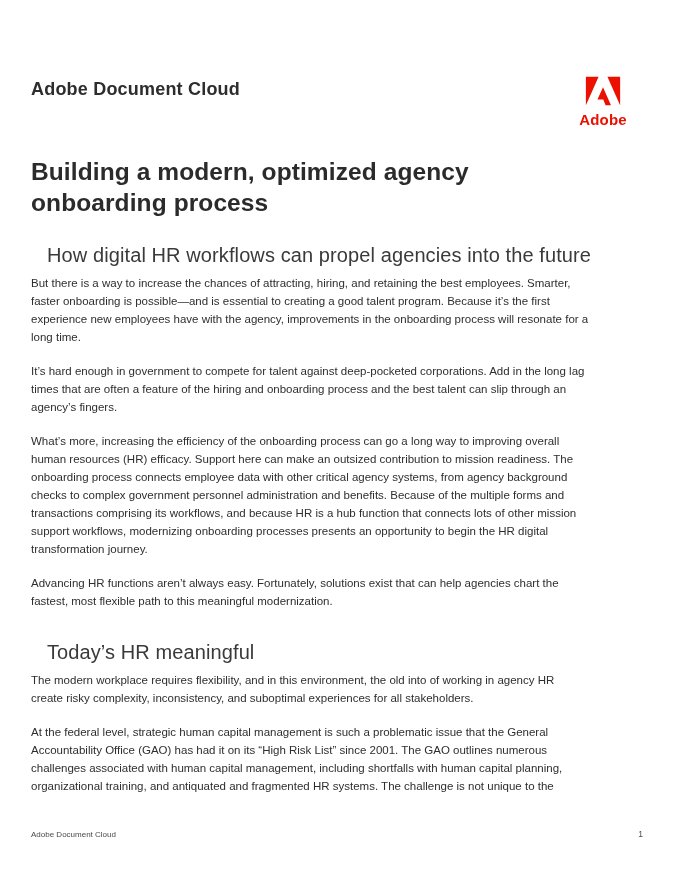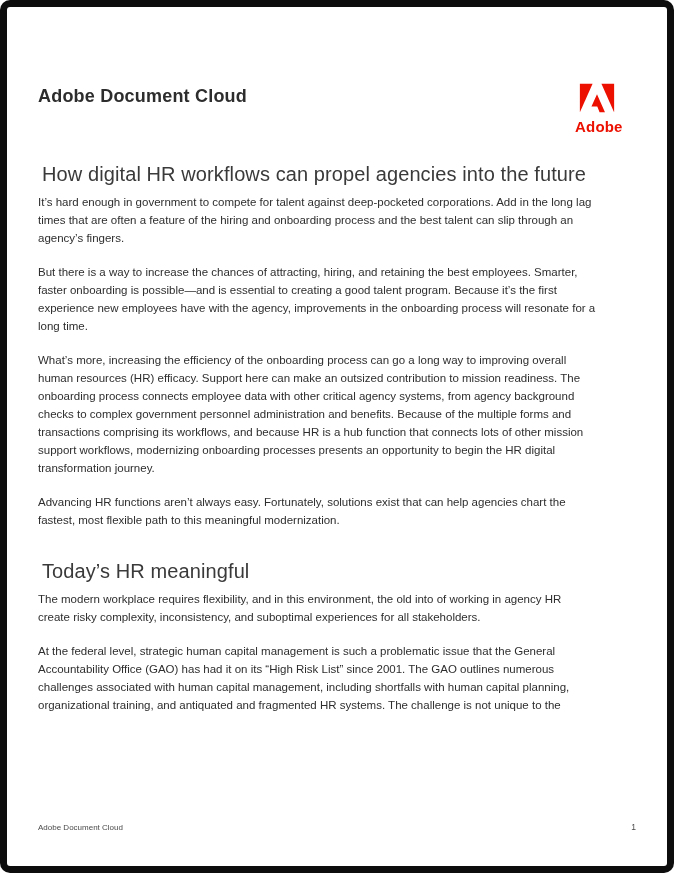--- a/index.html
+++ b/index.html
@@ -1,48 +1,48 @@
 <!DOCTYPE html>
 <html><head>
 <meta charset="utf-8">
 <style>
   html,body{margin:0;padding:0;background:#ffffff;}
   .frame{
     width:674px;height:873px;box-sizing:border-box;
-    background:#0d0d0d;border-radius:10px;padding:7px;
+    background:#0d0d0d;border-radius:10px;
     font-family:"Liberation Sans","DejaVu Sans",sans-serif;
   }
   .page{
     position:relative;background:#ffffff;border-radius:3px;
     width:100%;height:100%;box-sizing:border-box;
     padding:72px 31px 0 31px;overflow:hidden;
     color:#2e2e2e;
   }
   .topbar{
     display:flex;justify-content:space-between;align-items:flex-start;
     margin-bottom:28px;
   }
   .brand-title{
     font-size:18px;font-weight:bold;color:#2d2d2d;letter-spacing:.2px;
     padding-top:7px;
   }
-  .logo{display:flex;flex-direction:column;width:58px;margin-right:3px;}
+  .logo{display:flex;flex-direction:column;align-items:center;width:58px;margin-right:11px;}
   .logo svg{width:44px;height:38px;display:block;}
   .logo-word{font-size:15px;font-weight:bold;color:#EB1000;margin-top:1px;letter-spacing:.2px;}
   .kicker{
     font-size:10px;font-weight:bold;letter-spacing:3px;color:#2e2e2e;
     margin-bottom:10px;
   }
   h1.doc-title{
     font-size:24.5px;line-height:31px;font-weight:bold;color:#2b2b2b;
     margin:0 0 26px 0;max-width:520px;letter-spacing:.1px;
   }
   h2.doc-subtitle, h2.section-heading{
     font-size:20px;font-weight:400;color:#3a3a3a;
-    margin:0 0 7px 4px;letter-spacing:.1px;
+    margin:0 0 7px 16px;letter-spacing:.1px;
   }
   h2.section-heading{margin-top:31px;}
   p.body-text{
     font-size:11.5px;line-height:18px;color:#2e2e2e;
     margin:0 0 16px 0;max-width:558px;
   }
   .footer{
     position:absolute;left:31px;right:31px;bottom:34px;
     display:flex;justify-content:space-between;align-items:baseline;
     font-size:8px;color:#4a4a4a;
@@ -64,25 +64,26 @@
             <path d="M315.5 64h170.9v384z" fill="#EB1000"></path>
             <path d="M196.5 64H25.6v384z" fill="#EB1000"></path>
             <path d="M256 206.1L363.5 448h-73l-30.7-76.8h-78.7z" fill="#EB1000"></path>
           </svg>
         </span>
         <span class="logo-word">Adobe</span>
       </div>
     </div>
 
 
+    <h1 class="doc-title">Building a modern, optimized agency onboarding process</h1>
 
     <h2 class="doc-subtitle">How digital HR workflows can propel agencies into the future</h2>
 
+    <p class="body-text">But there is a way to increase the chances of attracting, hiring, and retaining the best employees. Smarter, faster onboarding is possible—and is essential to creating a good talent program. Because it’s the first experience new employees have with the agency, improvements in the onboarding process will resonate for a long time.</p>
     <p class="body-text">It’s hard enough in government to compete for talent against deep-pocketed corporations. Add in the long lag times that are often a feature of the hiring and onboarding process and the best talent can slip through an agency’s fingers.</p>
-    <p class="body-text">But there is a way to increase the chances of attracting, hiring, and retaining the best employees. Smarter, faster onboarding is possible—and is essential to creating a good talent program. Because it’s the first experience new employees have with the agency, improvements in the onboarding process will resonate for a long time.</p>
     <p class="body-text">What’s more, increasing the efficiency of the onboarding process can go a long way to improving overall human resources (HR) efficacy. Support here can make an outsized contribution to mission readiness. The onboarding process connects employee data with other critical agency systems, from agency background checks to complex government personnel administration and benefits. Because of the multiple forms and transactions comprising its workflows, and because HR is a hub function that connects lots of other mission support workflows, modernizing onboarding processes presents an opportunity to begin the HR digital transformation journey.</p>
     <p class="body-text">Advancing HR functions aren’t always easy. Fortunately, solutions exist that can help agencies chart the fastest, most flexible path to this meaningful modernization.</p>
 
     <h2 class="section-heading">Today’s HR meaningful</h2>
 
     <p class="body-text">The modern workplace requires flexibility, and in this environment, the old into of working in agency HR create risky complexity, inconsistency, and suboptimal experiences for all stakeholders.</p>
     <p class="body-text">At the federal level, strategic human capital management is such a problematic issue that the General Accountability Office (GAO) has had it on its “High Risk List” since 2001. The GAO outlines numerous challenges associated with human capital management, including shortfalls with human capital planning, organizational training, and antiquated and fragmented HR systems. The challenge is not unique to the</p>
 
     <div class="footer">
       <span>Adobe Document Cloud</span>

